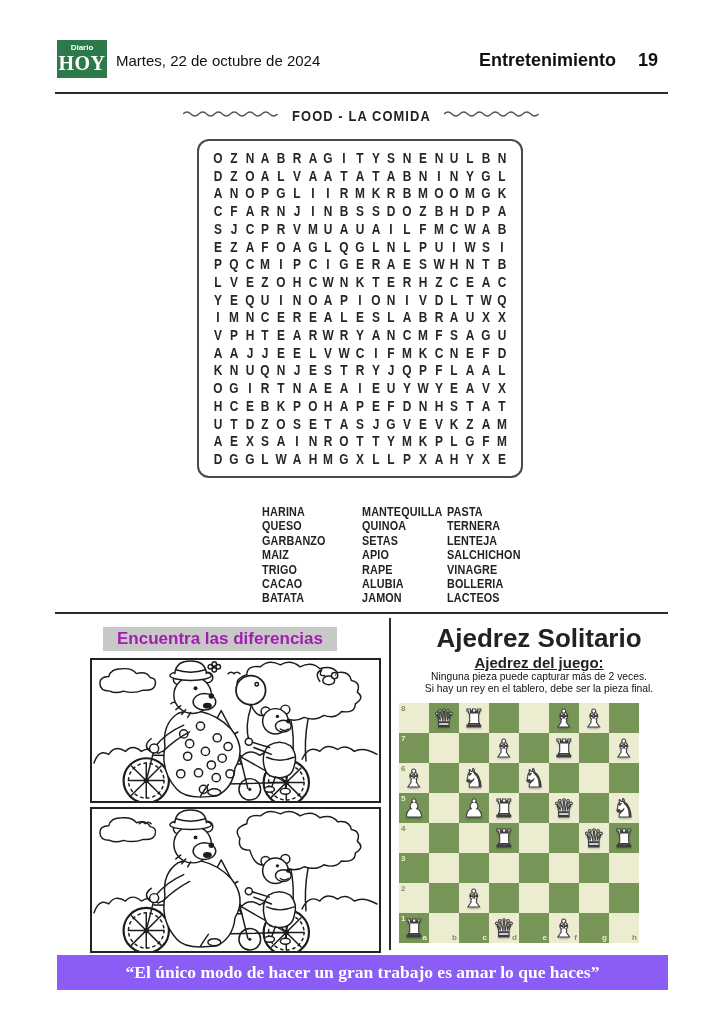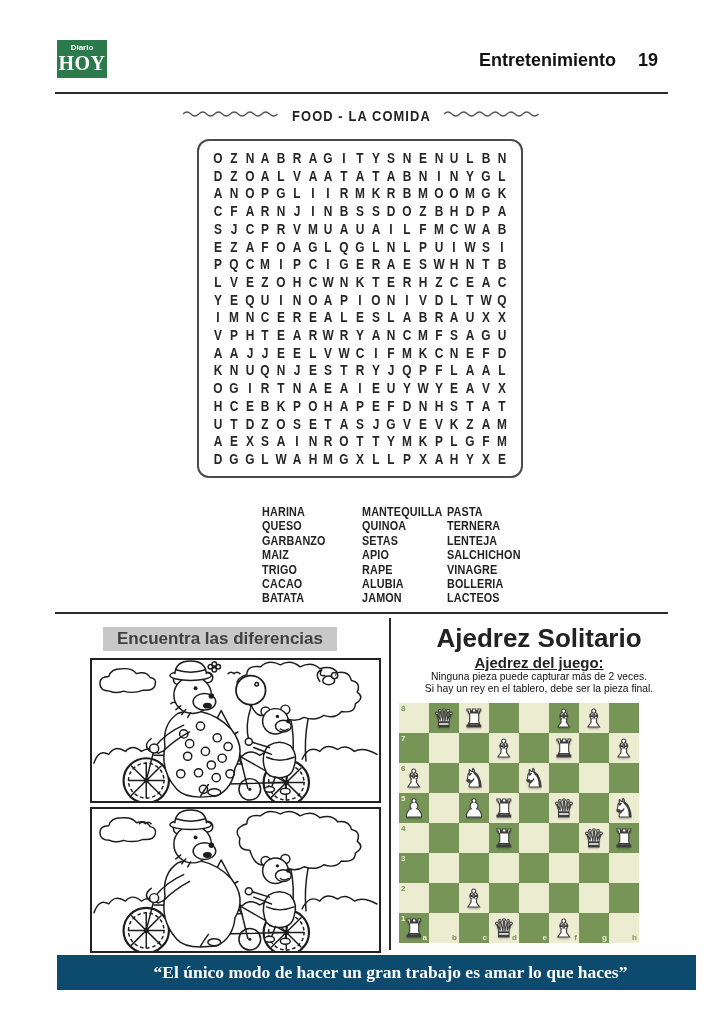--- a/index.html
+++ b/index.html
@@ -20,21 +20,21 @@
   .ws-box{position:absolute;left:197px;top:139px;width:326px;height:339px;border:2px solid #4a4a4a;border-radius:12px;
           box-sizing:border-box;padding:9px 12px;display:flex;flex-direction:column;justify-content:space-between;}
   .ws-row{display:flex;justify-content:space-between;}
   .ws-cell{width:14px;text-align:center;font-size:14.5px;font-weight:bold;color:#262626;transform:scaleX(.82);display:inline-block;}
   .word-list{position:absolute;top:505px;left:0;width:723px;height:100px;}
   .word-col{position:absolute;top:0;}
   .word{font-size:13.5px;font-weight:bold;line-height:14.4px;letter-spacing:.2px;color:#222;transform:scaleX(.8);transform-origin:left;white-space:nowrap;}
   
   .diff-bar{position:absolute;left:103px;top:627px;width:234px;height:24px;background:#c8c8c8;
             display:flex;align-items:center;justify-content:center;}
-  .diff-bar span{font-size:17px;font-weight:bold;color:#404040;white-space:nowrap;}
+  .diff-bar span{font-size:17px;font-weight:bold;color:#a21caf;white-space:nowrap;}
   .panel{position:absolute;left:90px;width:291px;border:2px solid #222;box-sizing:border-box;background:#fff;}
   .panel svg{display:block;width:100%;height:100%;}
   
   .chess-head{position:absolute;left:412px;top:625px;width:254px;text-align:center;}
   .chess-title{font-size:26px;font-weight:bold;color:#222;line-height:27px;white-space:nowrap;}
   .chess-rules-title{font-size:15px;font-weight:bold;text-decoration:underline;color:#222;margin-top:3px;line-height:16px;}
   .chess-rule{font-size:10.3px;line-height:12.4px;color:#111;}
   .board{position:absolute;left:399px;top:703px;width:240px;height:240px;display:grid;
          grid-template-columns:repeat(8,30px);grid-template-rows:repeat(8,30px);}
   .sq{position:relative;}
@@ -50,20 +50,21 @@
 </style>
 </head>
 <body>
 
 <div class="page">
 
   <div class="logo" style="background: rgb(44, 122, 75);">
     <div class="logo-top">Diario</div>
     <div class="logo-main">HOY</div>
   </div>
+  <div class="date">Martes, 22 de octubre de 2024</div>
   <div class="section">Entretenimiento</div>
   <div class="pageno">19</div>
   <div class="rule" style="left: 55px; top: 92px; width: 613px; background: rgb(43, 43, 43);"></div>
 
   <div class="ws-titlerow">
     <svg width="96" height="10" viewBox="0 0 96 10">
       <path d="M0 6 Q4 2 8 6 T16 6 T24 6 T32 6 T40 6 T48 6 T56 6 T64 6 T72 6 T80 6 T88 6 T96 6" fill="none" stroke="#555" stroke-width="1.3"></path>
     </svg>
     <span class="ws-title">FOOD - LA COMIDA</span>
     <svg width="96" height="10" viewBox="0 0 96 10">
@@ -779,17 +780,17 @@
         <span class="piece">♝</span>
       </div>
       <div class="sq" style="background: rgb(119, 149, 86);">
         <span class="coord file" style="color: rgb(235, 236, 208);">g</span>
       </div>
       <div class="sq" style="background: rgb(235, 236, 208);">
         <span class="coord file" style="color: rgb(119, 149, 86);">h</span>
       </div>
     </div>
 
-  <div class="quote" style="background: #0c4a6e; padding-left: 28px;">
+  <div class="quote" style="background: #8b5cf6;">
     <span>“El único modo de hacer un gran trabajo es amar lo que haces”</span>
   </div>
 
 </div>
 
 </body></html>

